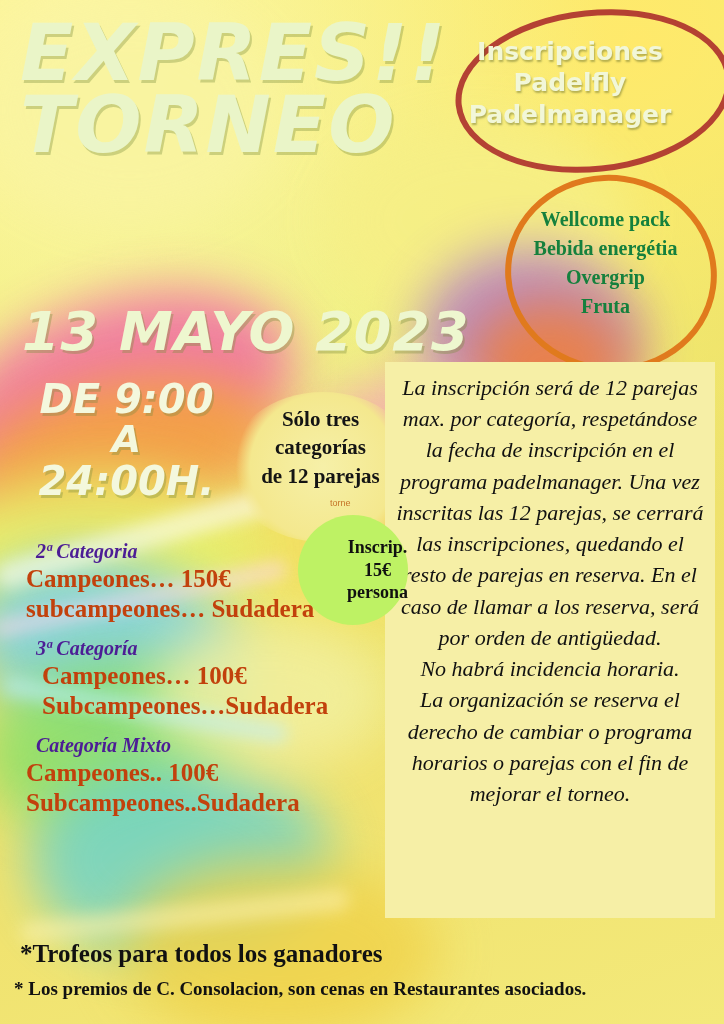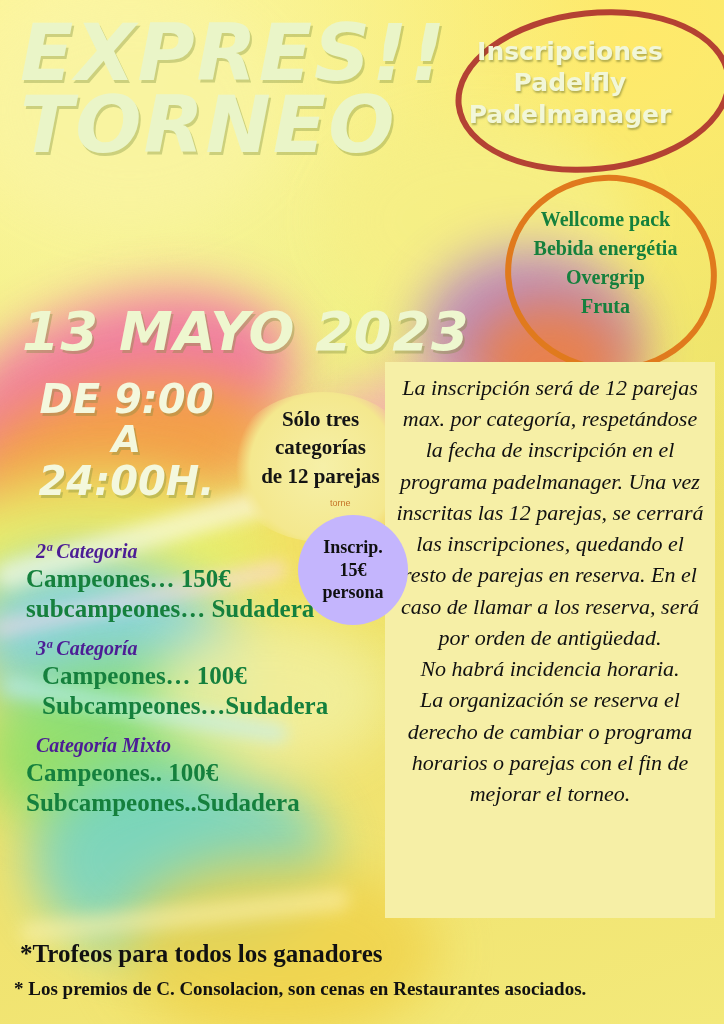--- a/index.html
+++ b/index.html
@@ -85,30 +85,30 @@
   
   .solo{position:absolute;left:238px;top:405px;width:165px;text-align:center;z-index:7;}
   .solo div{font-family:"Liberation Serif", serif;font-weight:bold;font-size:21px;color:#141414;line-height:1.35;}
   .solocircle{position:absolute;left:228px;top:392px;width:190px;height:150px;border-radius:50%;
     background:radial-gradient(circle,#f6f0a8 0%, #f4e88e 60%, rgba(244,232,142,0) 72%);z-index:5;}
   .watermark{position:absolute;left:330px;top:498px;font-size:9px;color:#c0671a;
     font-family:"Liberation Sans", sans-serif;z-index:8;opacity:.9;}
 
   
   .badge{position:absolute;left:298px;top:515px;width:110px;height:110px;border-radius:50%;
-    background:#c4b5fd;z-index:8;display:flex;align-items:center;justify-content:center;}
+    background:#bef264;z-index:8;display:flex;align-items:center;justify-content:flex-end;}
   .badge div{font-family:"Liberation Serif", serif;font-weight:bold;font-size:18px;
     color:#101010;text-align:center;line-height:1.25;}
 
   
   .prizes{position:absolute;left:18px;top:540px;width:372px;z-index:7;}
   .prizes .cat{font-family:"Liberation Serif", serif;font-weight:bold;font-style:italic;
     font-size:20px;color:#4c1d95;margin:0 0 2px 18px;}
   .prizes .row{font-family:"Liberation Serif", serif;font-weight:bold;
-    font-size:25px;color:#15803d;margin:0 0 2px 8px;}
+    font-size:25px;color:#c2410c;margin:0 0 2px 8px;}
   .prizes .row.ind{margin-left:24px;}
   .prizes .gap{height:12px;}
 
   .notes{position:absolute;left:14px;top:940px;width:700px;z-index:8;}
   .notes .n1{font-family:"Liberation Serif", serif;font-weight:bold;font-size:25px;color:#111;margin-left:6px;}
   .notes .n2{font-family:"Liberation Serif", serif;font-weight:bold;font-size:19px;color:#111;margin-top:10px;}
 
   
   .panel{position:absolute;left:385px;top:362px;width:330px;height:556px;
     background:#f6efa6;z-index:6;font-style:italic;}

